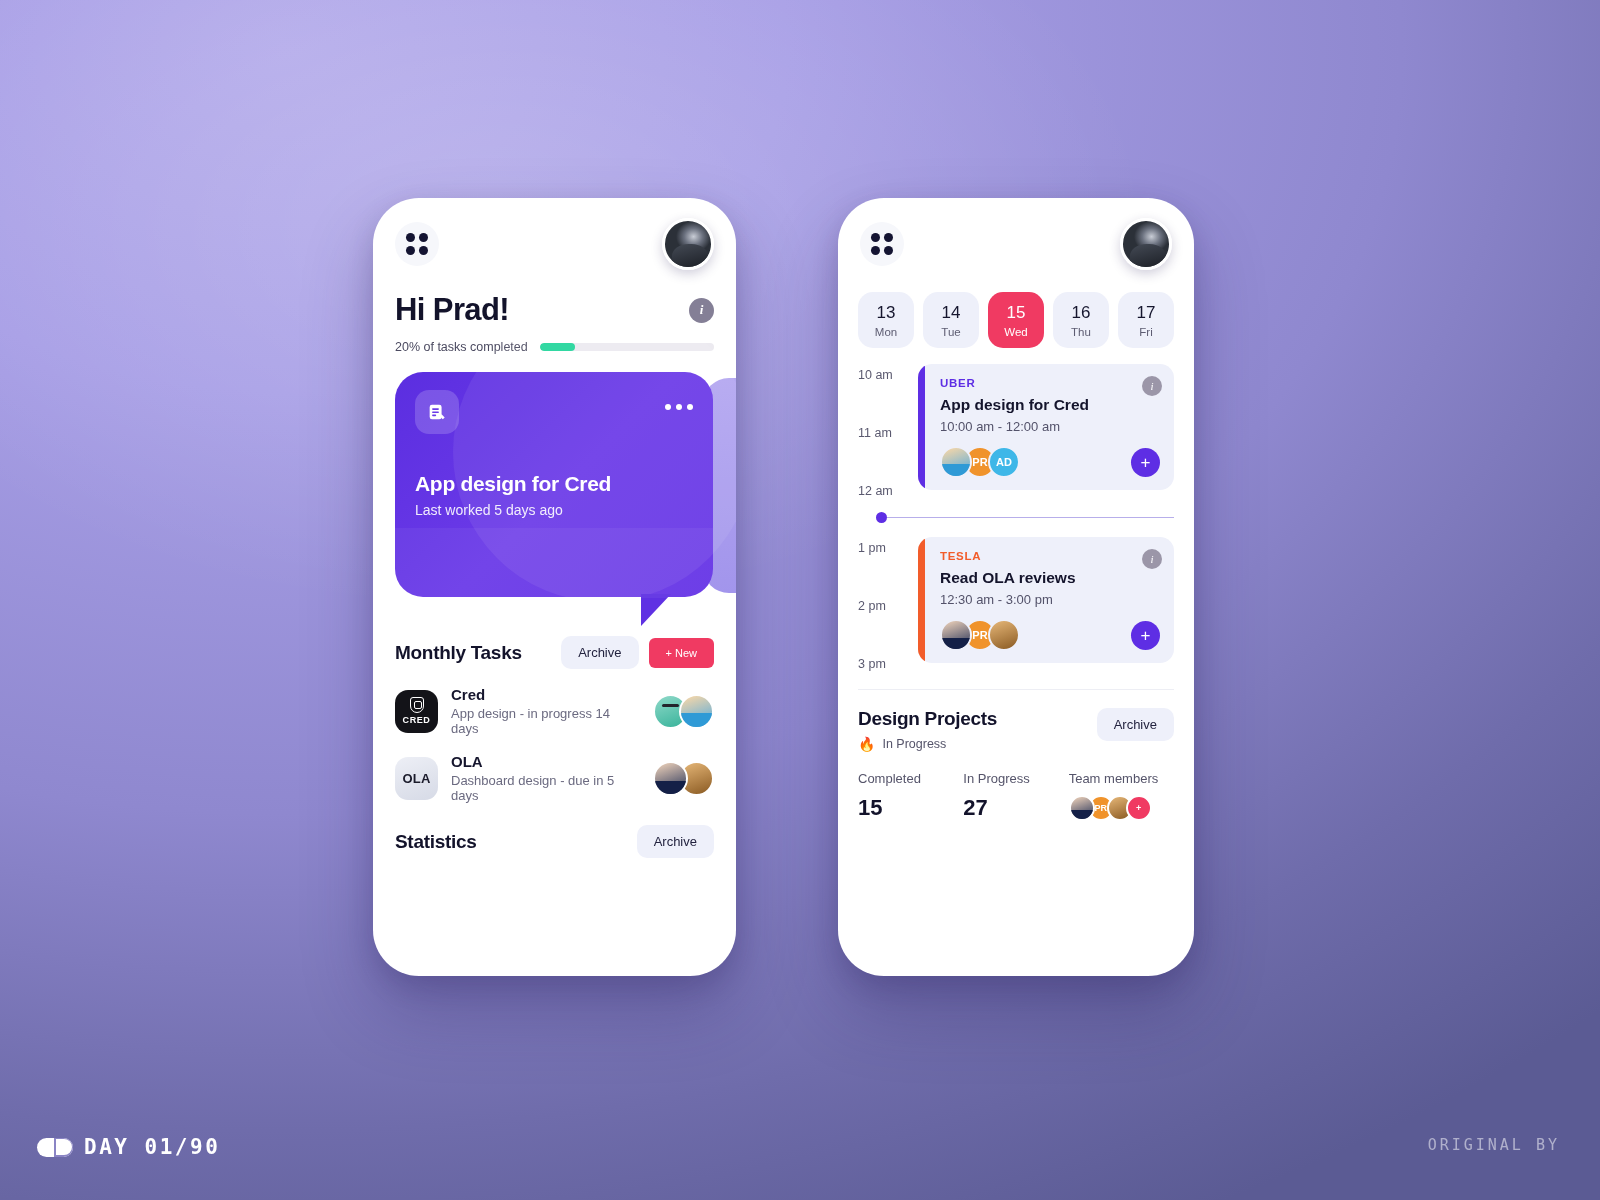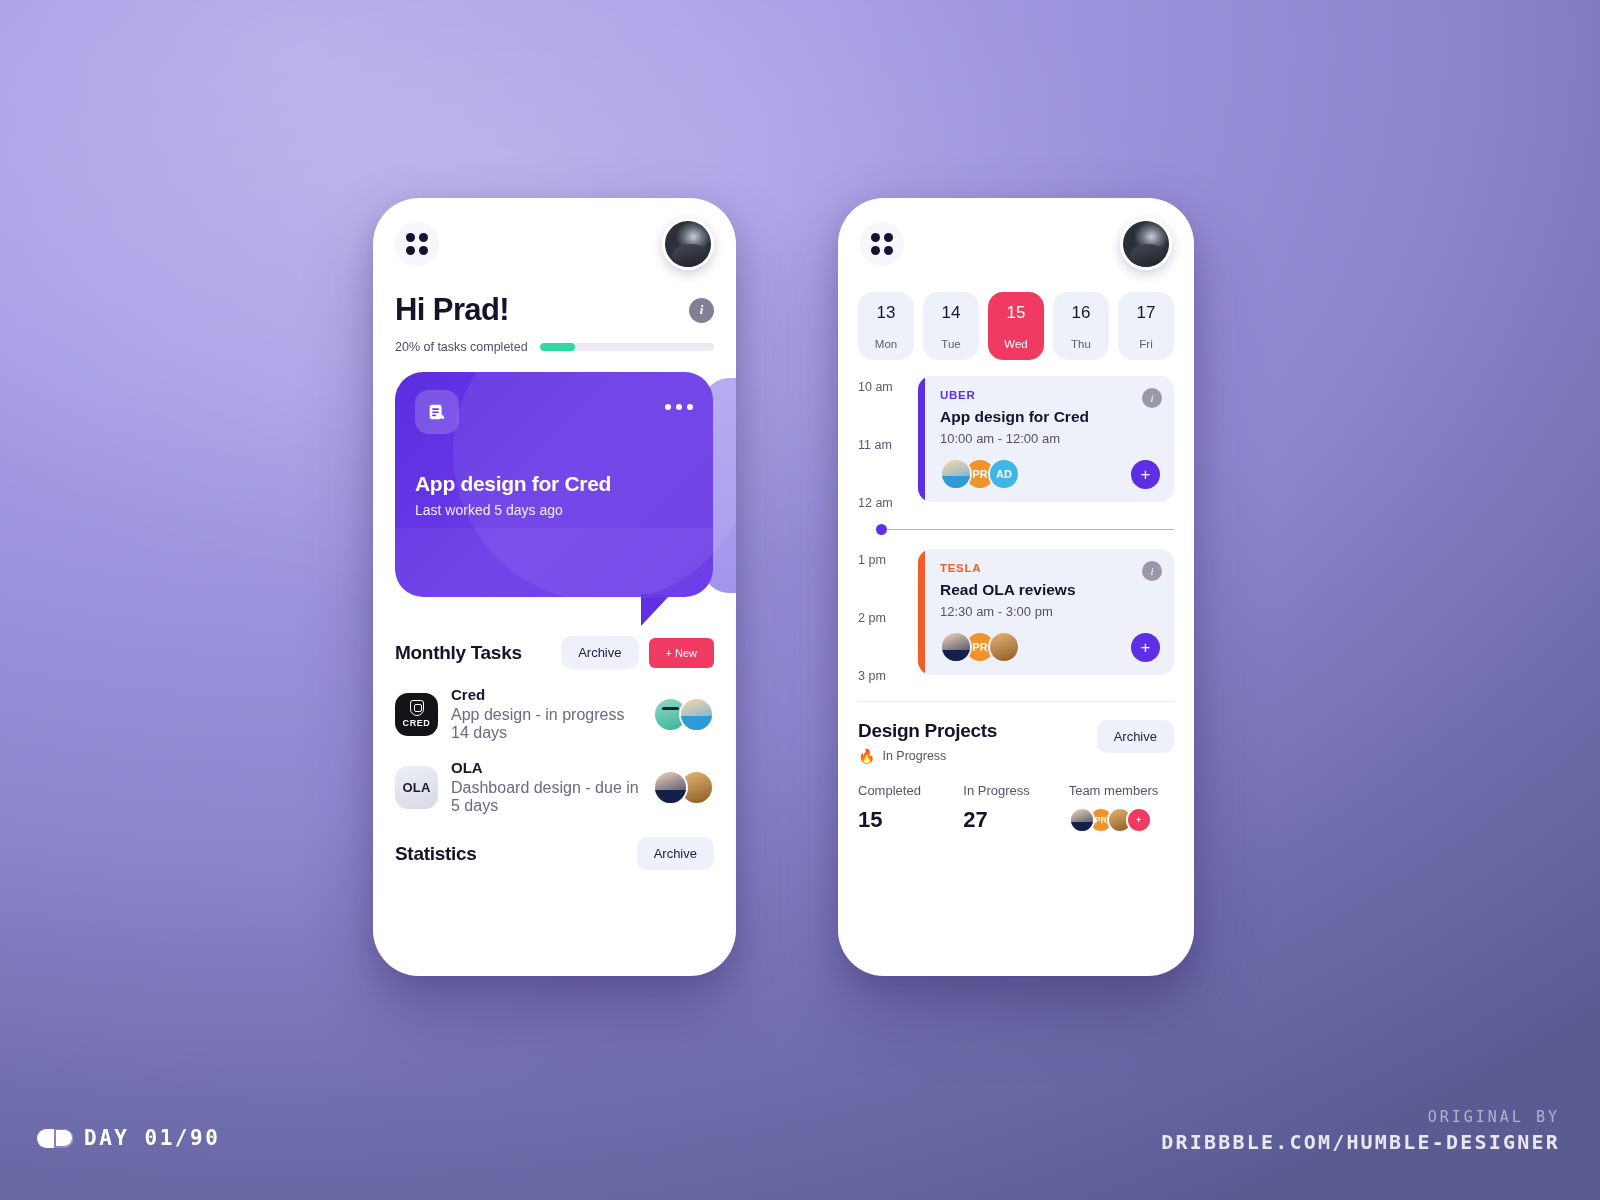--- a/index.html
+++ b/index.html
@@ -179,21 +179,21 @@
     width: 14px; height: 16px; border: 1.6px solid #fff;
     border-radius: 3px 3px 7px 7px; position: relative;
   }
   .logo-cred .shield::after {
     content:""; position:absolute; left:3px; top:3px; width:6px; height:6px;
     border:1.4px solid #fff; border-radius:2px;
   }
   .logo-ola { background: linear-gradient(160deg, #edeff6 0%, #d6dae6 100%); color: #1b1b2b; font-size: 13px; letter-spacing: 0.2px; }
   .task-text { flex: 1; min-width: 0; }
   .task-name { font-size: 15px; font-weight: 700; color: #15152d; }
-  .task-desc { font-size: 16px; color: #6b6a80; margin-top: 3px; }
+  .task-desc { font-size: 13px; color: #6b6a80; margin-top: 3px; }
   .task-avs { display: flex; }
   .task-avs .av { width: 35px; height: 35px; border: 2.5px solid #ffffff; }
   .av-navy  { background: linear-gradient(160deg, #f3d6bd 0%, #1d2b52 100%); position: relative; }
   .av-navy::after { content:""; position:absolute; left:0; bottom:0; width:100%; height:40%; background:#142047; }
   .av-gold  { background: linear-gradient(160deg, #e6b778 0%, #8a5a22 100%); }
 
   
   .stats-row { display: flex; gap: 15px; padding: 0 0 0 22px; margin-top: 18px; }
   .stat-card {
     border-radius: 18px; padding: 17px 18px; flex: none;
@@ -215,21 +215,21 @@
   }
 
   
   .date-strip { display: flex; gap: 9px; padding: 22px 20px 0 20px; }
   .date-chip {
     flex: 1; border-radius: 15px; background: #eef0fa;
     padding: 11px 0 10px; text-align: center;
   }
   .date-chip.active { background: #f03a62; }
   .date-num { font-size: 17px; font-weight: 400; color: #16162e; }
-  .date-day { font-size: 11.5px; color: #5d5c72; margin-top: 15px; }
+  .date-day { font-size: 11.5px; color: #5d5c72; margin-top: 3px; }
   .date-chip.active .date-num, .date-chip.active .date-day { color: #ffffff; }
 
   .timeline { position: relative; padding: 16px 20px 0 20px; }
   .tl-row { display: flex; gap: 14px; }
   .tl-hours { width: 46px; flex: none; padding-top: 4px; }
   .tl-hour { font-size: 12.5px; color: #5a596f; }
   .tl-body { flex: 1; position: relative; }
 
   .event-card {
     display: flex; border-radius: 14px; overflow: hidden;
@@ -272,21 +272,21 @@
   .dp-col { flex: 1; }
   .dp-label { font-size: 13px; color: #55546a; }
   .dp-value { font-size: 22px; font-weight: 700; color: #13132b; margin-top: 9px; }
   .dp-team-avs { display: flex; margin-top: 9px; }
   .dp-team-avs .av { width: 26px; height: 26px; border: 2px solid #ffffff; margin-left: -7px; font-size: 9px; }
   .dp-team-avs .av:first-child { margin-left: 0; }
   .av-plus { background: #f03a62; font-size: 14px; }
 
   
   .foot-left {
-    position: absolute; left: 37px; bottom: 50px;
+    position: absolute; left: 37px; bottom: 41px;
     display: flex; align-items: center; gap: 11px;
   }
   .foot-pill {
     width: 36px; height: 19px; border-radius: 10px;
     background: #ffffff; position: relative;
   }
   .foot-pill::after {
     content: ""; position: absolute; right: 0; top: 0;
     width: 19px; height: 19px; border-radius: 0 10px 10px 0;
     background: #8a84c4;
@@ -543,14 +543,13 @@
 
 </div>
 
 <div class="foot-left">
   <div class="foot-pill"></div>
   <div class="foot-day">DAY 01/90</div>
 </div>
 
 <div class="foot-right">
   <div class="foot-orig">ORIGINAL BY</div>
-  <div class="foot-url">DRIBBBLE.COM/HUMBLE-DESIGNER</div>
 </div>
 
 </body></html>

